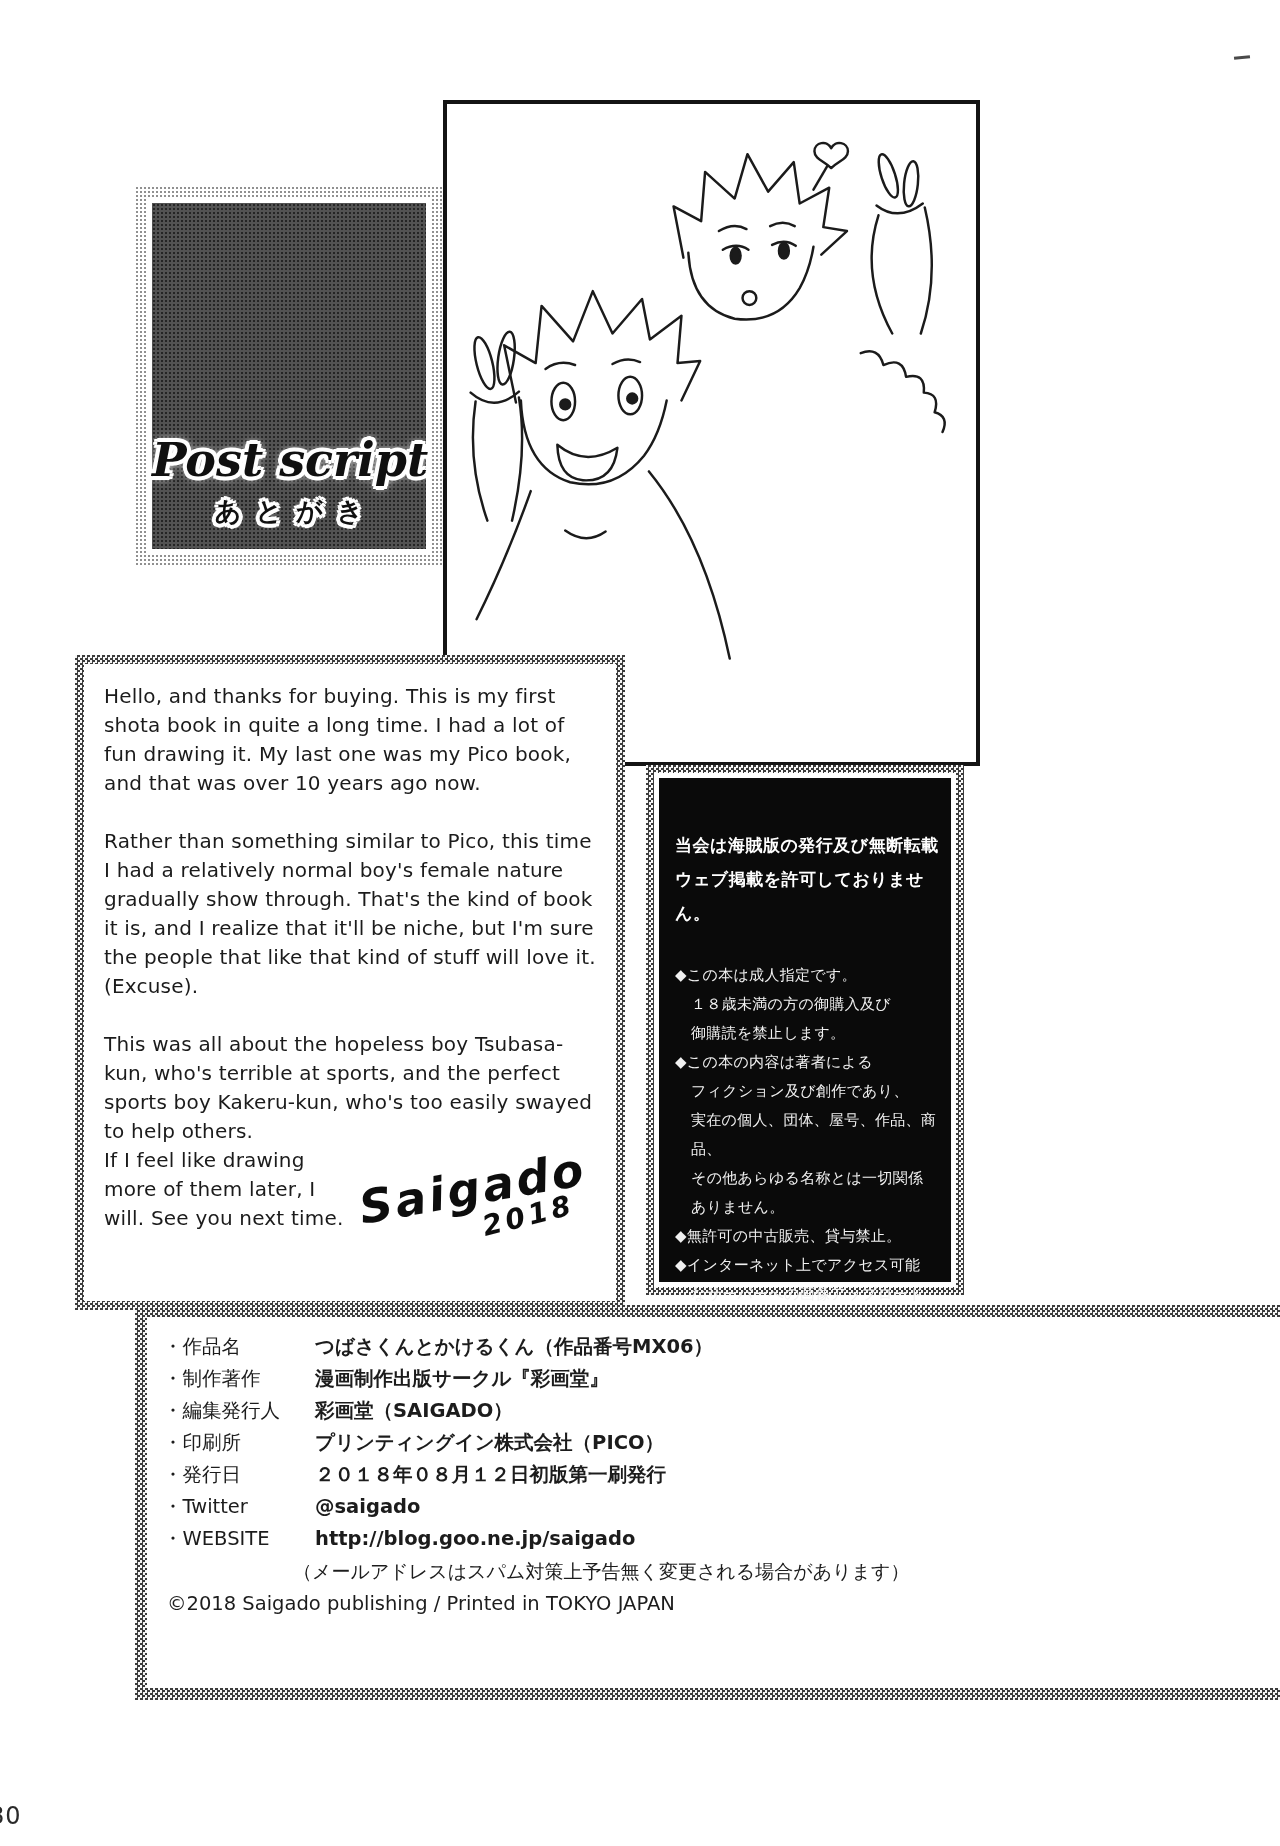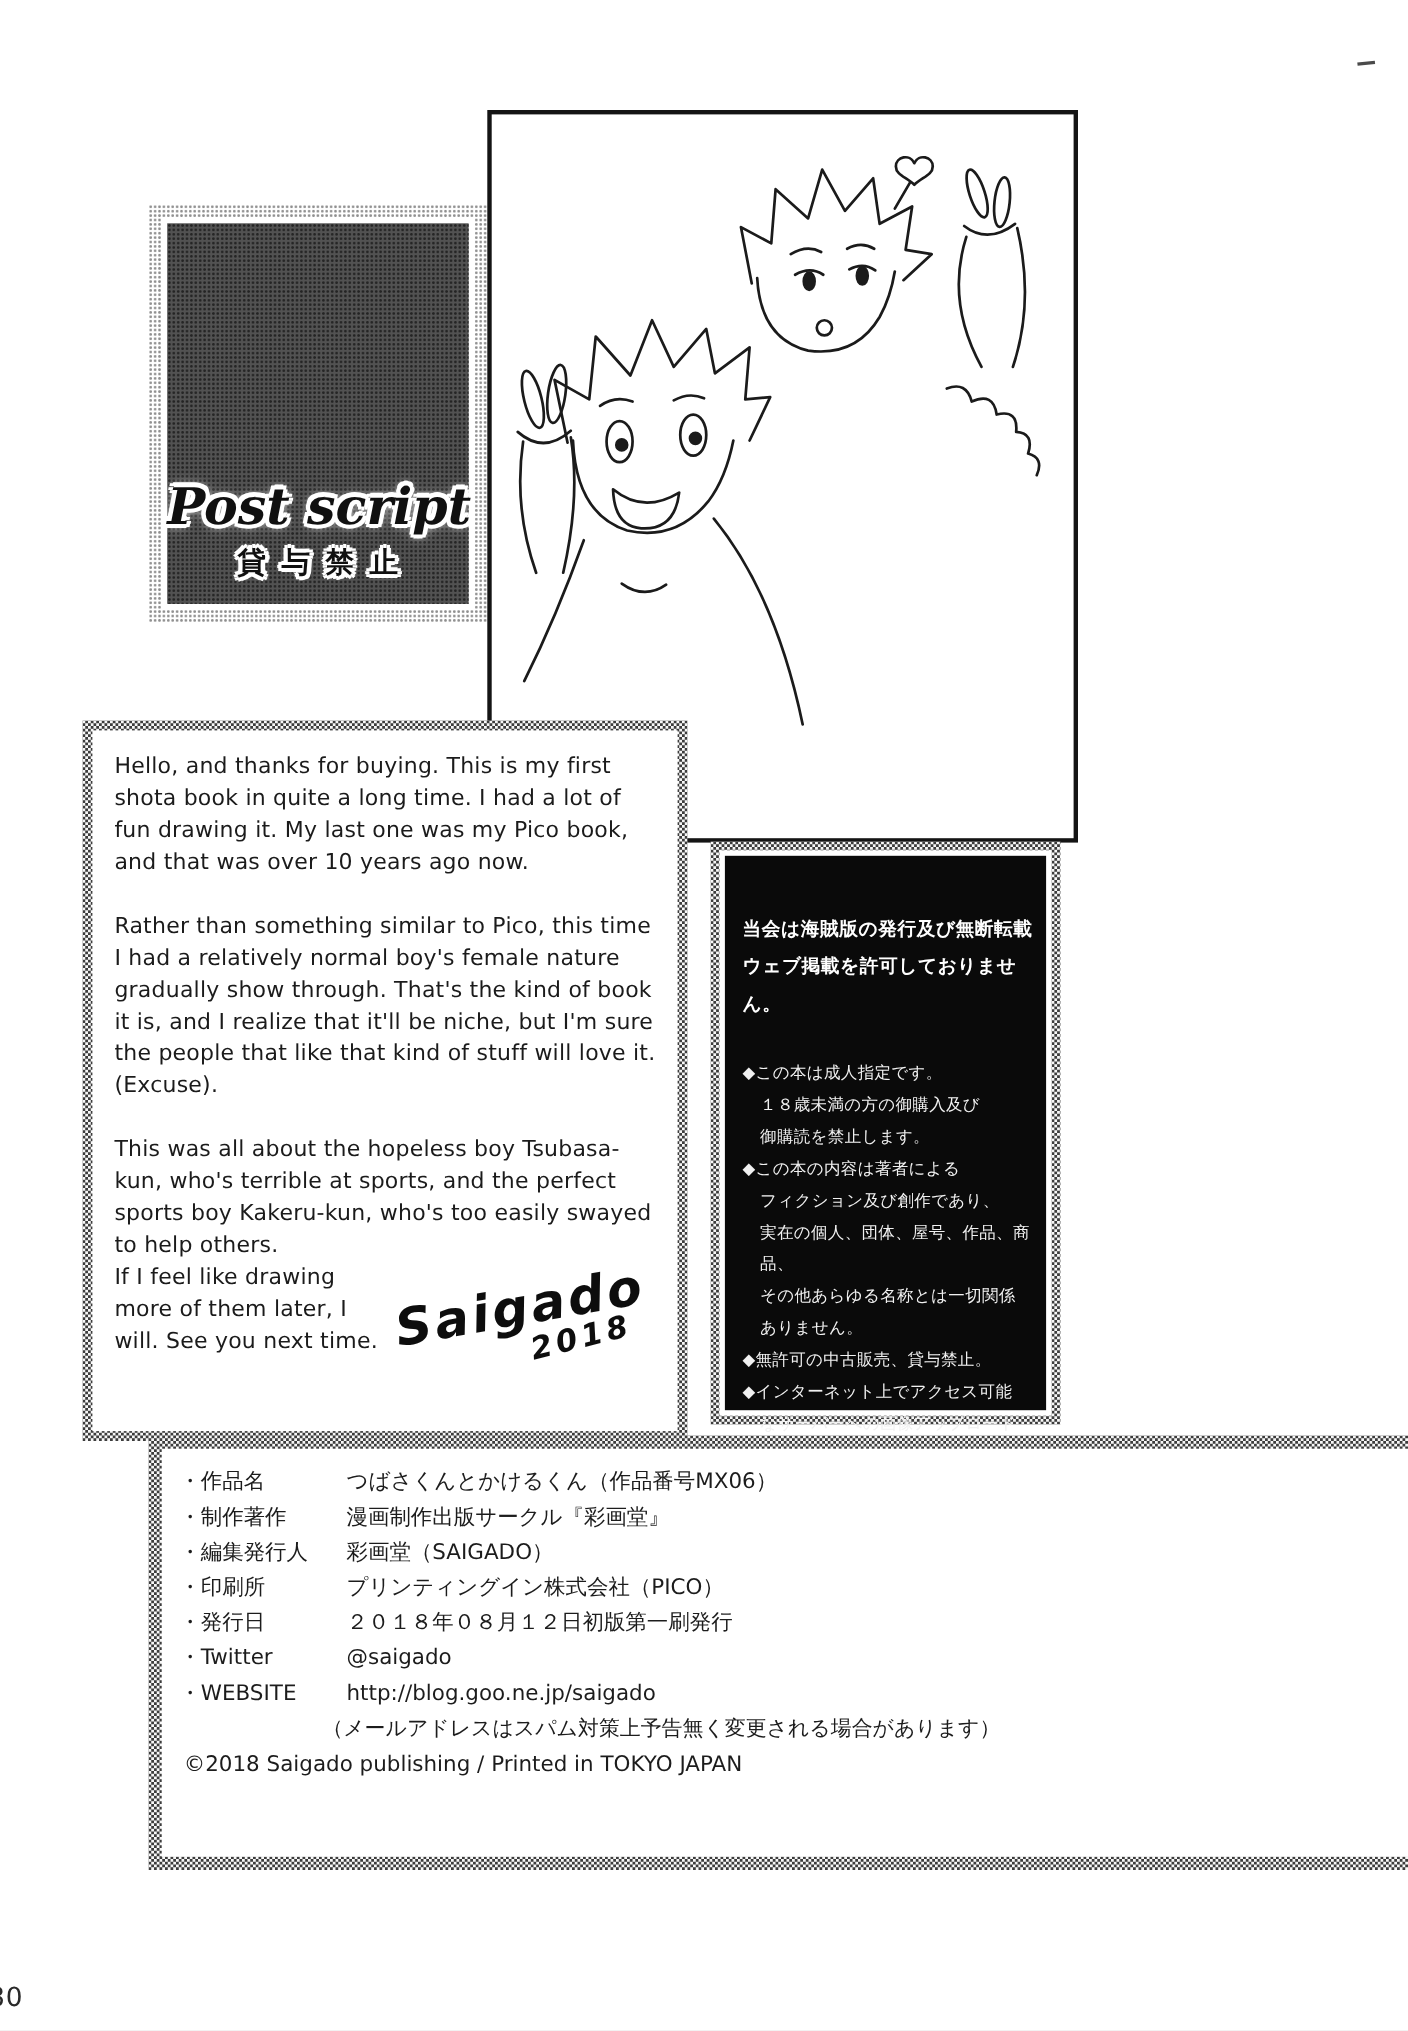--- a/index.html
+++ b/index.html
@@ -112,21 +112,21 @@
   .col-box{
     position:absolute;left:135px;top:1305px;right:-14px;height:395px;
     box-sizing:border-box;padding:12px;
   }
   .col-inner{
     background:#fff;width:100%;height:100%;
     box-sizing:border-box;padding:14px 10px 0 16px;
   }
   .crow{display:flex;font-size:19.5px;line-height:32px;}
   .clabel{width:152px;flex:none;}
-  .cvalue{flex:1;}
+  .cvalue{flex:1;font-weight:bold;}
   .col-note{font-size:19px;line-height:32px;padding-left:130px;}
   .col-copy{font-size:19.5px;line-height:34px;padding-left:4px;}
   
   .crop-mark{
     position:absolute;left:1234px;top:56px;width:16px;height:3px;background:#4a4a4a;
     transform:rotate(-6deg);
   }
   .page-num{
     position:absolute;left:-11px;bottom:16px;
     font-size:24px;color:#2a2a2a;letter-spacing:1px;
@@ -136,21 +136,21 @@
 <body>
 
 <div class="page">
 
   <div class="crop-mark"></div>
 
   <div class="ps-box dots-light">
     <div class="ps-white">
       <div class="ps-dark">
         <div class="ps-title">Post script</div>
-        <div class="ps-subtitle">貸与禁止</div>
+        <div class="ps-subtitle">あとがき</div>
       </div>
     </div>
   </div>
 
   <div class="illust-box">
     <svg viewBox="0 0 537 666" fill="none" stroke="#1b1b1b" stroke-width="2.5" stroke-linecap="round" stroke-linejoin="round">
 
       <path d="M240 155 L230 103 L258 118 L262 68 L292 95 L305 50 L326 88 L352 58 L358 100 L388 84 L382 124 L406 128 L380 152"></path>
 
       <path d="M245 150 Q248 206 292 217 Q336 223 358 186 Q368 168 372 144"></path>

